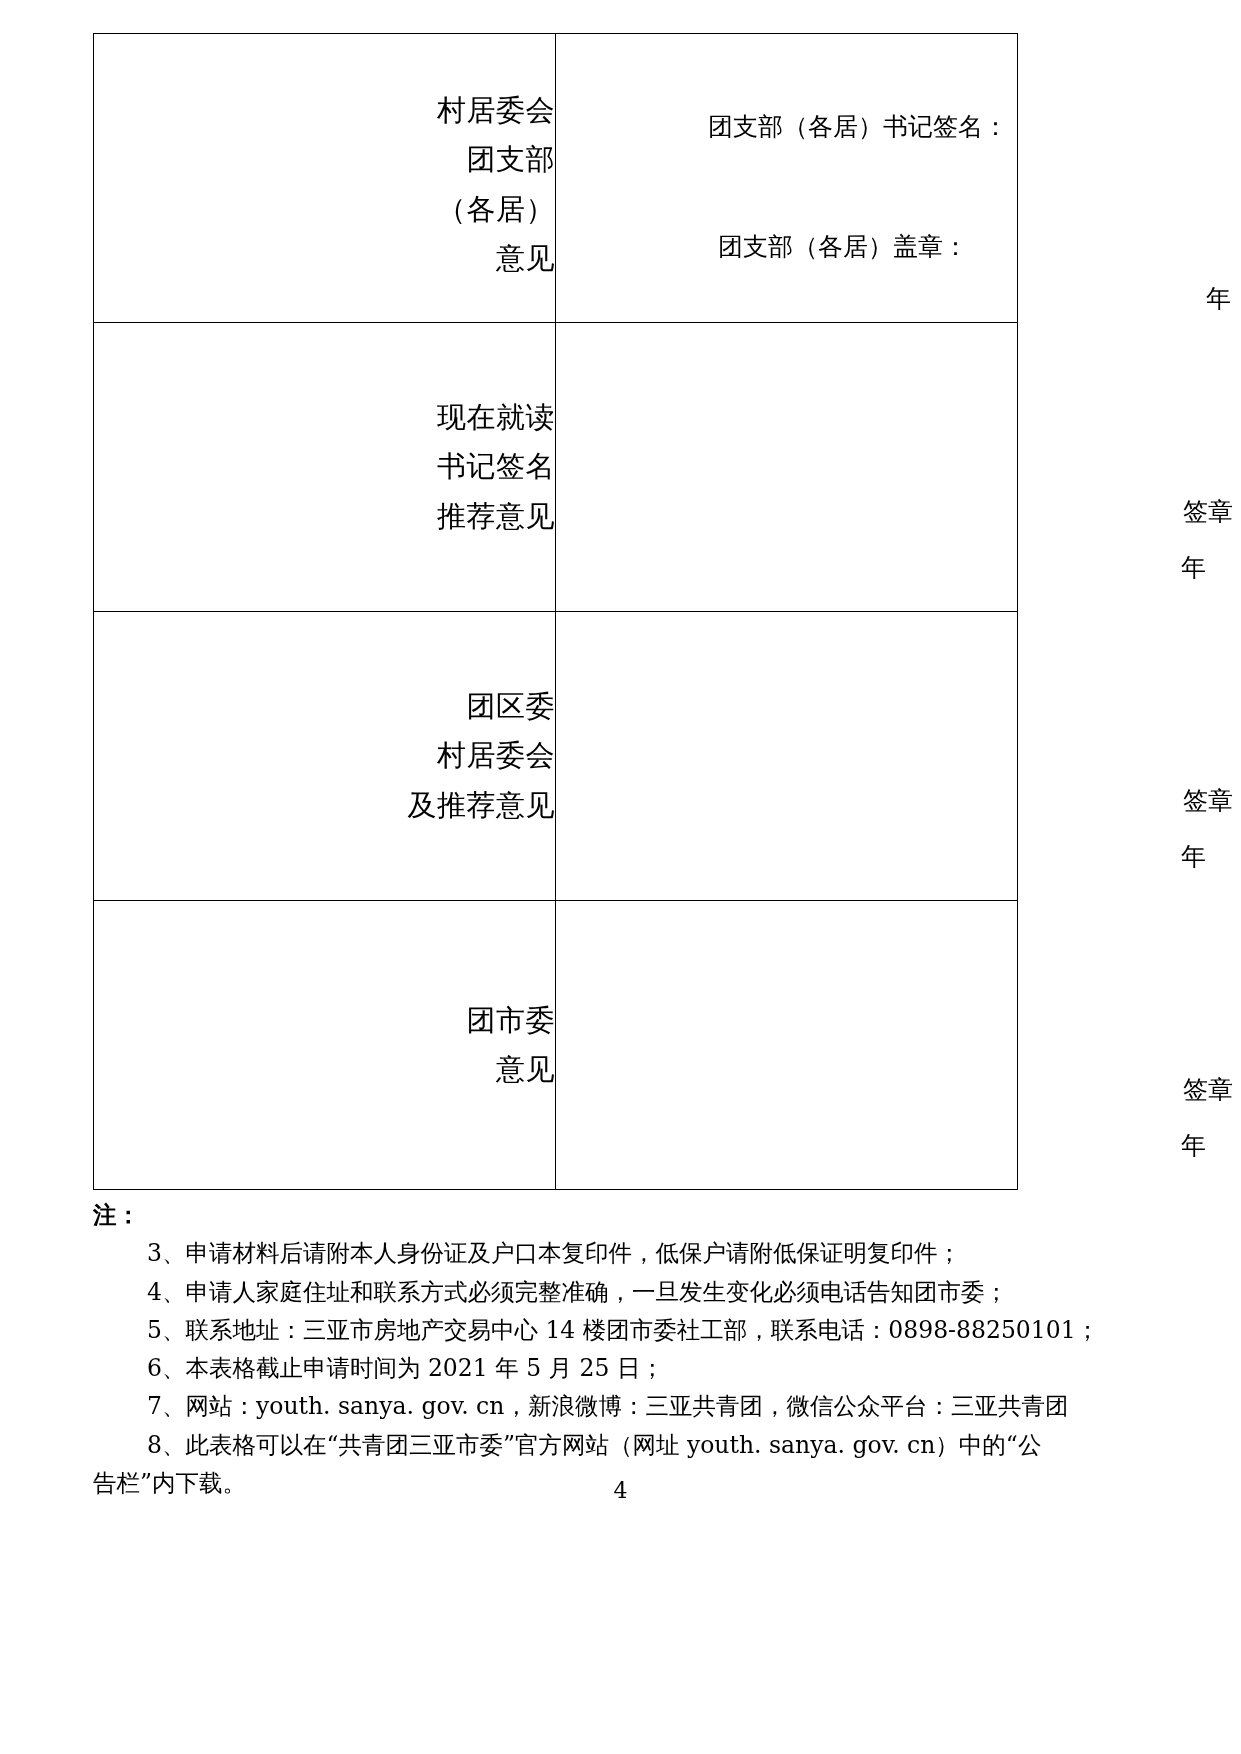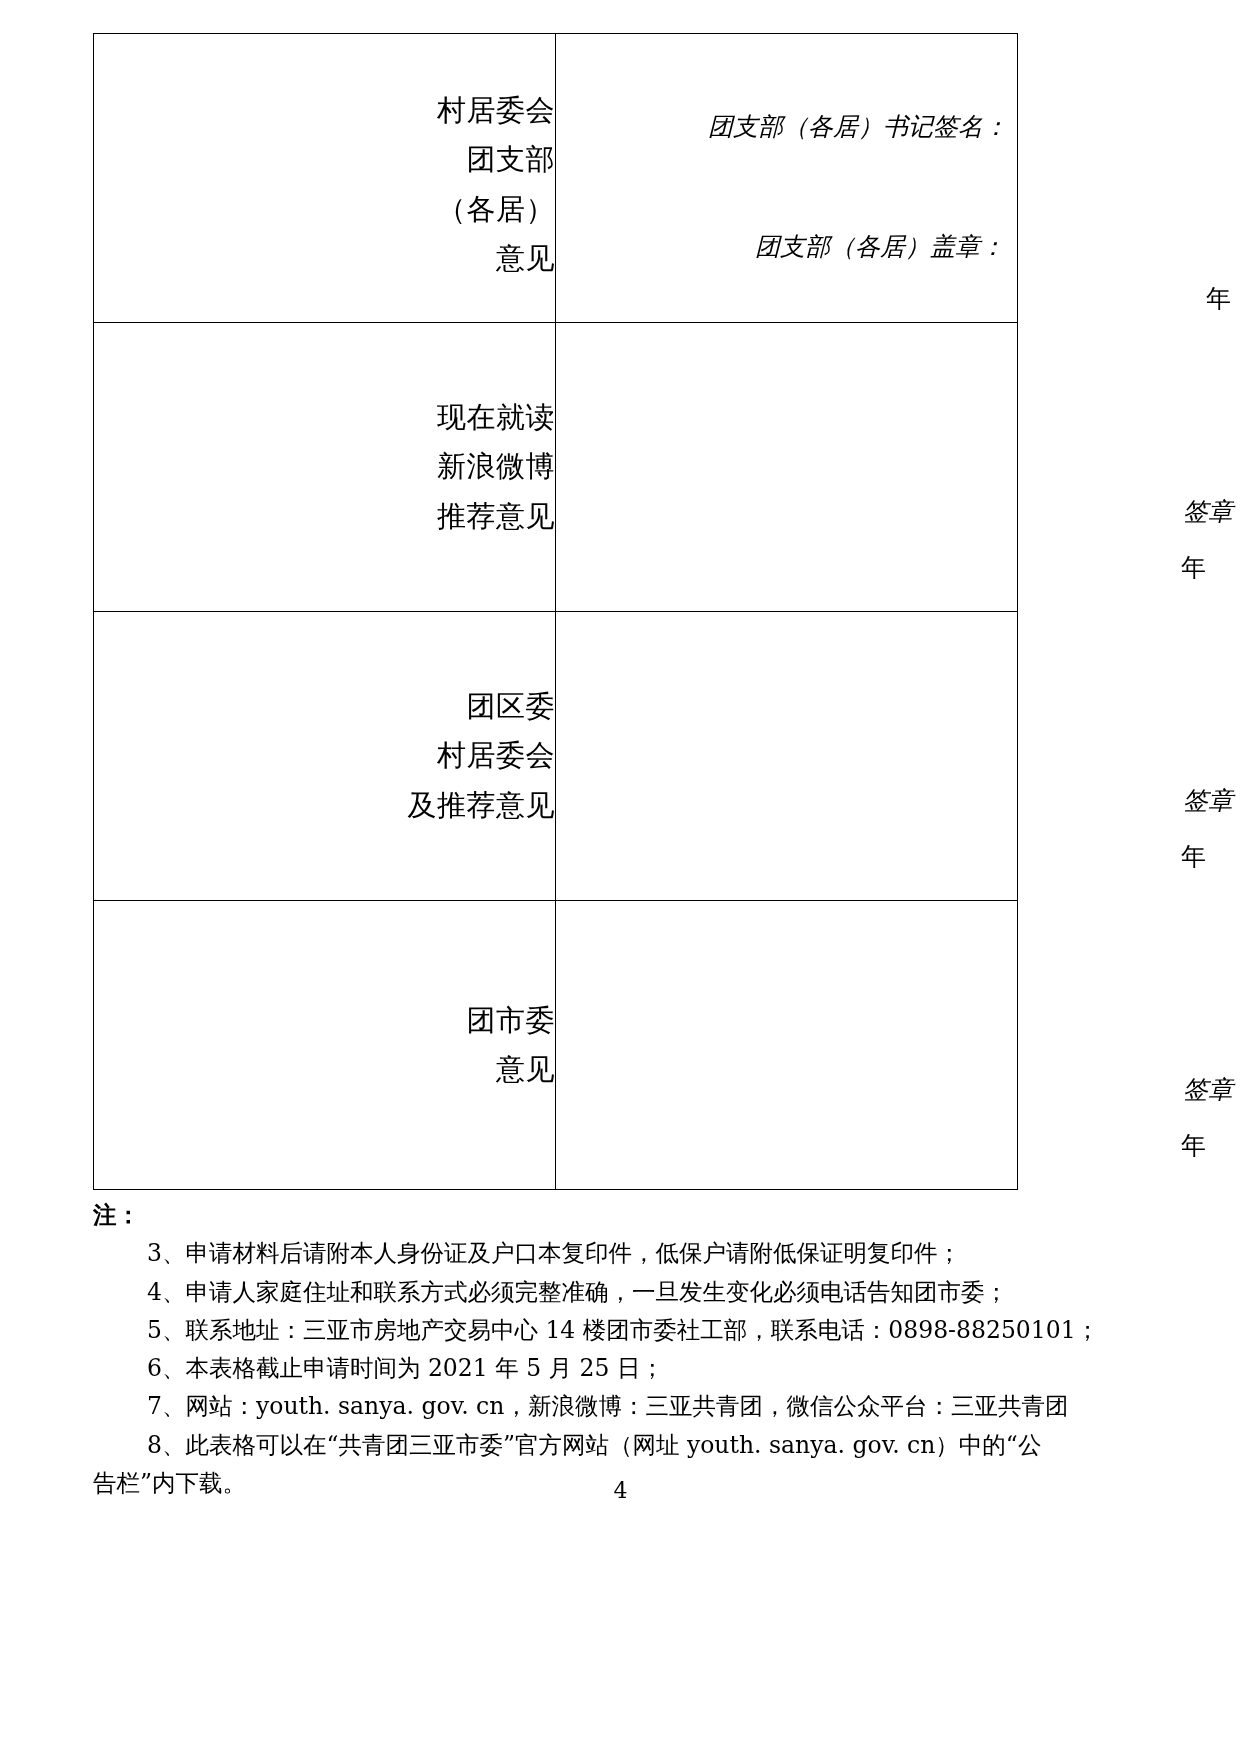--- a/index.html
+++ b/index.html
@@ -65,35 +65,34 @@
   .label-mid { justify-content: center; }
 
   
   .body-cell { position: relative; }
   .body-inner { position: relative; height: 100%; }
 
   .sig-line {
     position: absolute;
     font-size: 25px;
     white-space: nowrap;
-    font-style: italic;
   }
 
   .ymd {
     position: absolute;
     font-size: 25px;
     white-space: nowrap;
     display: flex;
   }
   .ymd span { display: inline-block; }
   .ymd .y { width: 112px; }
 
   
   .r1-sign  { left: 152px; top: 76px; }
-  .r1-seal  { left: 162px; top: 196px; margin-left: 37px; }
+  .r1-seal  { left: 162px; top: 196px; }
   .r1-ymd   { left: 650px; top: 248px; }
 
   
   .r2-seal  { left: 627px; top: 172px; }
   .r2-ymd   { left: 625px; top: 228px; }
 
   
   .r3-seal  { left: 627px; top: 172px; }
   .r3-ymd   { left: 625px; top: 228px; }
 
@@ -165,21 +164,21 @@
 
             </div>
           </div>
         </td>
       </tr>
 
       <tr class="row-2">
         <td class="label-cell">
           <div class="label-inner label-mid">
             <span>现在就读</span>
-            <span>新浪微博</span>
+            <span>书记签名</span>
             <span>推荐意见</span>
           </div>
         </td>
         <td class="body-cell">
           <div class="body-inner">
             <div class="sig-line r2-seal">签章：</div>
             <div class="ymd r2-ymd">
               <span class="y">年</span>
 
             </div>

